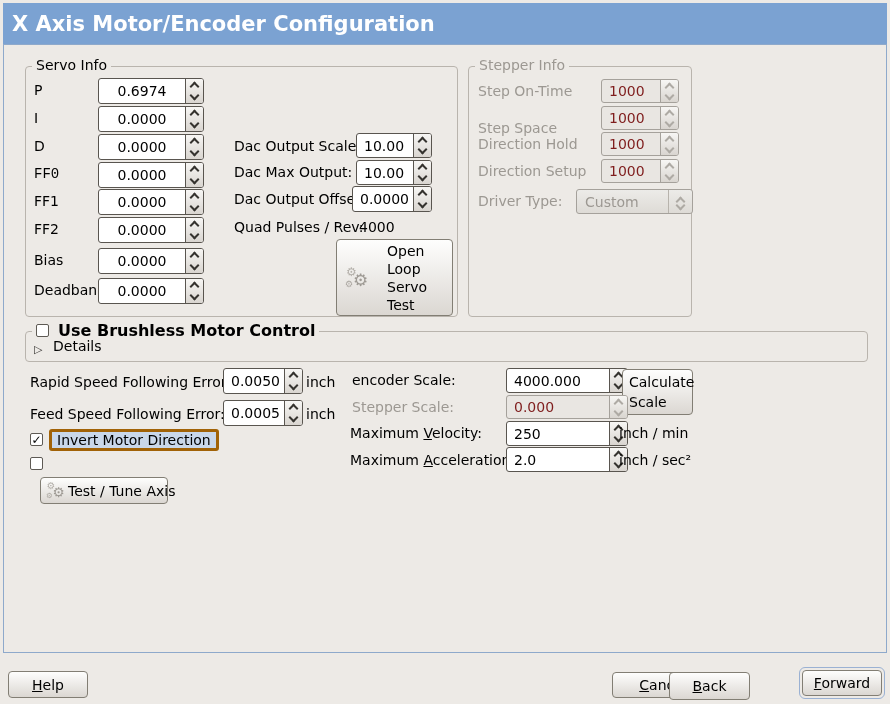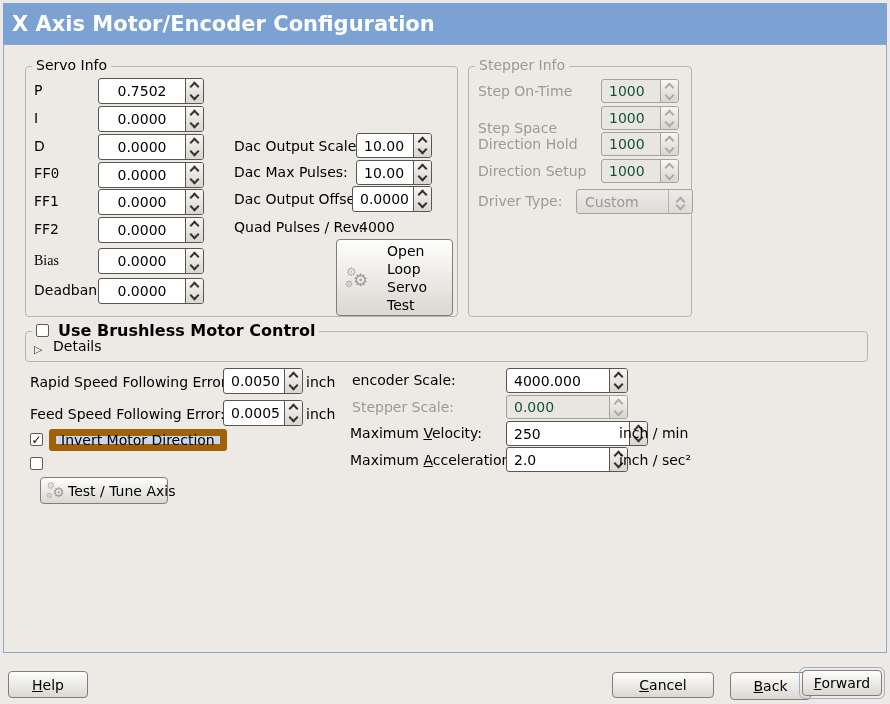--- a/index.html
+++ b/index.html
@@ -17,32 +17,32 @@
   
   .spin{position:absolute;display:flex;align-items:stretch;background:#fff;border:1px solid #59554f;border-radius:3px;box-sizing:border-box;}
   .spin .val{flex:1;display:flex;align-items:center;padding-left:7px;font-size:14px;color:#000;white-space:nowrap;overflow:hidden;}
   .spin .val.center{justify-content:center;padding-left:0;}
   .spin .btns{width:17px;display:flex;flex-direction:column;border-left:1px solid #59554f;
     background:linear-gradient(#f7f6f4,#d9d5d0);border-radius:0 2px 2px 0;}
   .sb{flex:1;display:flex;align-items:center;justify-content:center;}
   .cu{width:5px;height:5px;border-left:2px solid #35332f;border-top:2px solid #35332f;transform:rotate(45deg);margin-top:3px;display:block;}
   .cd{width:5px;height:5px;border-right:2px solid #35332f;border-bottom:2px solid #35332f;transform:rotate(45deg);margin-top:-3px;display:block;}
   .spin.off{background:#e9e6e2;border-color:#a5a19b;}
-  .spin.off .val{color:#14532d;text-align:right;}
+  .spin.off .val{color:#7f1d1d;text-align:right;}
   .spin.off .btns{border-left-color:#a5a19b;background:linear-gradient(#ecea e6,#e0ddd8);}
   .spin.off .cu{border-color:#aeaaa4;}
   .spin.off .cd{border-color:#aeaaa4;}
   
   .btn{position:absolute;display:flex;align-items:center;justify-content:center;
     background:linear-gradient(#fefefd,#dbd7d2);border:1px solid #827e74;border-radius:4px;
     font-size:14px;color:#000;box-sizing:border-box;white-space:nowrap;}
   
   .cb{position:absolute;width:13px;height:13px;background:#fff;border:1px solid #5e5a54;border-radius:2px;
     box-sizing:border-box;display:flex;align-items:center;justify-content:center;font-size:12px;font-weight:bold;color:#000;line-height:1;}
-  .hl{position:absolute;background:#c9d7ea;border:7px solid #a16207;border-radius:3px;display:inline-flex;
+  .hl{position:absolute;background:#c9d7ea;border:3px solid #a16207;border-radius:3px;display:inline-flex;
     align-items:center;padding:0 5px;font-size:14px;height:22px;box-sizing:border-box;white-space:nowrap;}
   
   .combo{position:absolute;display:flex;border:1px solid #a5a19b;border-radius:3px;
     background:linear-gradient(#ecebe8,#dedbd6);box-sizing:border-box;}
   .combo .cval{flex:1;display:flex;align-items:center;padding-left:8px;color:#9c9892;font-size:14px;}
   .combo .carr{width:23px;border-left:1px solid #b7b3ac;display:flex;flex-direction:column;align-items:center;justify-content:center;}
   .combo .cu,.combo .cd{border-color:#aeaaa4;}
   
   .gears{position:relative;width:27px;height:30px;flex:none;}
   .gears span{position:absolute;line-height:1;}
@@ -66,25 +66,25 @@
 
   <div class="frame" style="left:25px;top:66px;width:433px;height:251px;">
     <span class="legend">Servo Info</span>
 
     <span class="lbl" style="left:8px;top:15px;">P</span>
     <span class="lbl" style="left:8px;top:43px;">I</span>
     <span class="lbl" style="left:8px;top:71px;">D</span>
     <span class="lbl" style="left:8px;top:99px;font-family:Liberation Mono, monospace;">FF0</span>
     <span class="lbl" style="left:8px;top:126px;">FF1</span>
     <span class="lbl" style="left:8px;top:154px;">FF2</span>
-    <span class="lbl" style="left:8px;top:185px;font-family:Liberation Serif, serif;">Bias</span>
+    <span class="lbl" style="left:8px;top:185px;">Bias</span>
     <span class="lbl" style="left:8px;top:215px;">Deadband</span>
 
     <div class="spin" style="left:72px;top:11px;width:106px;height:26px;">
-        <span class="val center">0.7502</span>
+        <span class="val center">0.6974</span>
         <span class="btns">
           <span class="sb">
             <i class="cu"></i>
           </span>
           <span class="sb">
             <i class="cd"></i>
           </span>
         </span>
       </div>
     <div class="spin" style="left:72px;top:39px;width:106px;height:26px;">
@@ -159,21 +159,21 @@
           <span class="sb">
             <i class="cu"></i>
           </span>
           <span class="sb">
             <i class="cd"></i>
           </span>
         </span>
       </div>
 
     <span class="lbl" style="left:208px;top:71px;">Dac Output Scale:</span>
-    <span class="lbl" style="left:208px;top:97px;">Dac Max Pulses:</span>
+    <span class="lbl" style="left:208px;top:97px;">Dac Max Output:</span>
     <span class="lbl" style="left:208px;top:124px;">Dac Output Offset:</span>
     <span class="lbl" style="left:208px;top:152px;">Quad Pulses / Rev:</span>
 
     <div class="spin" style="left:330px;top:66px;width:76px;height:25px;">
         <span class="val">10.00</span>
         <span class="btns">
           <span class="sb">
             <i class="cu"></i>
           </span>
           <span class="sb">
@@ -327,36 +327,42 @@
       <span class="btns">
         <span class="sb">
           <i class="cu"></i>
         </span>
         <span class="sb">
           <i class="cd"></i>
         </span>
       </span>
     </div>
 
+  <div class="btn" style="left:622px;top:369px;width:71px;height:46px;justify-content:flex-start;padding-left:6px;">
+    <span style="text-align:left;line-height:20px;">
+      <span style="display:block;">Calculate</span>
+      <span style="display:block;">Scale</span>
+    </span>
+  </div>
 
   <span class="lbl gray" style="left:352px;top:399px;">Stepper Scale:</span>
   <div class="spin off" style="left:506px;top:395px;width:122px;height:24px;">
       <span class="val">0.000</span>
       <span class="btns">
         <span class="sb">
           <i class="cu"></i>
         </span>
         <span class="sb">
           <i class="cd"></i>
         </span>
       </span>
     </div>
 
   <span class="lbl" style="left:350px;top:425px;"><span>Maximum </span><span class="u">V</span><span>elocity:</span></span>
-  <div class="spin" style="left:506px;top:421px;width:142px;height:25px;">
+  <div class="spin" style="left:506px;top:421px;width:122px;height:25px;">
       <span class="val">250</span>
       <span class="btns">
         <span class="sb">
           <i class="cu"></i>
         </span>
         <span class="sb">
           <i class="cd"></i>
         </span>
       </span>
     </div>
@@ -391,21 +397,21 @@
     </span>
     <span>Test / Tune Axis</span>
   </div>
 
   <div class="btn" style="left:8px;top:671px;width:80px;height:27px;">
     <span><span class="u">H</span><span>elp</span></span>
   </div>
   <div class="btn" style="left:612px;top:672px;width:102px;height:26px;">
     <span><span class="u">C</span><span>ancel</span></span>
   </div>
-  <div class="btn" style="left:730px;top:672px;width:81px;height:28px;">
+  <div class="btn" style="left:669px;top:672px;width:81px;height:28px;">
     <span><span class="u">B</span><span>ack</span></span>
   </div>
   <div class="focusring" style="left:799px;top:667px;width:86px;height:32px;">
     <div class="btn" style="left:2px;top:2px;right:2px;bottom:2px;">
       <span><span class="u">F</span><span>orward</span></span>
     </div>
   </div>
 
 </div>
 

